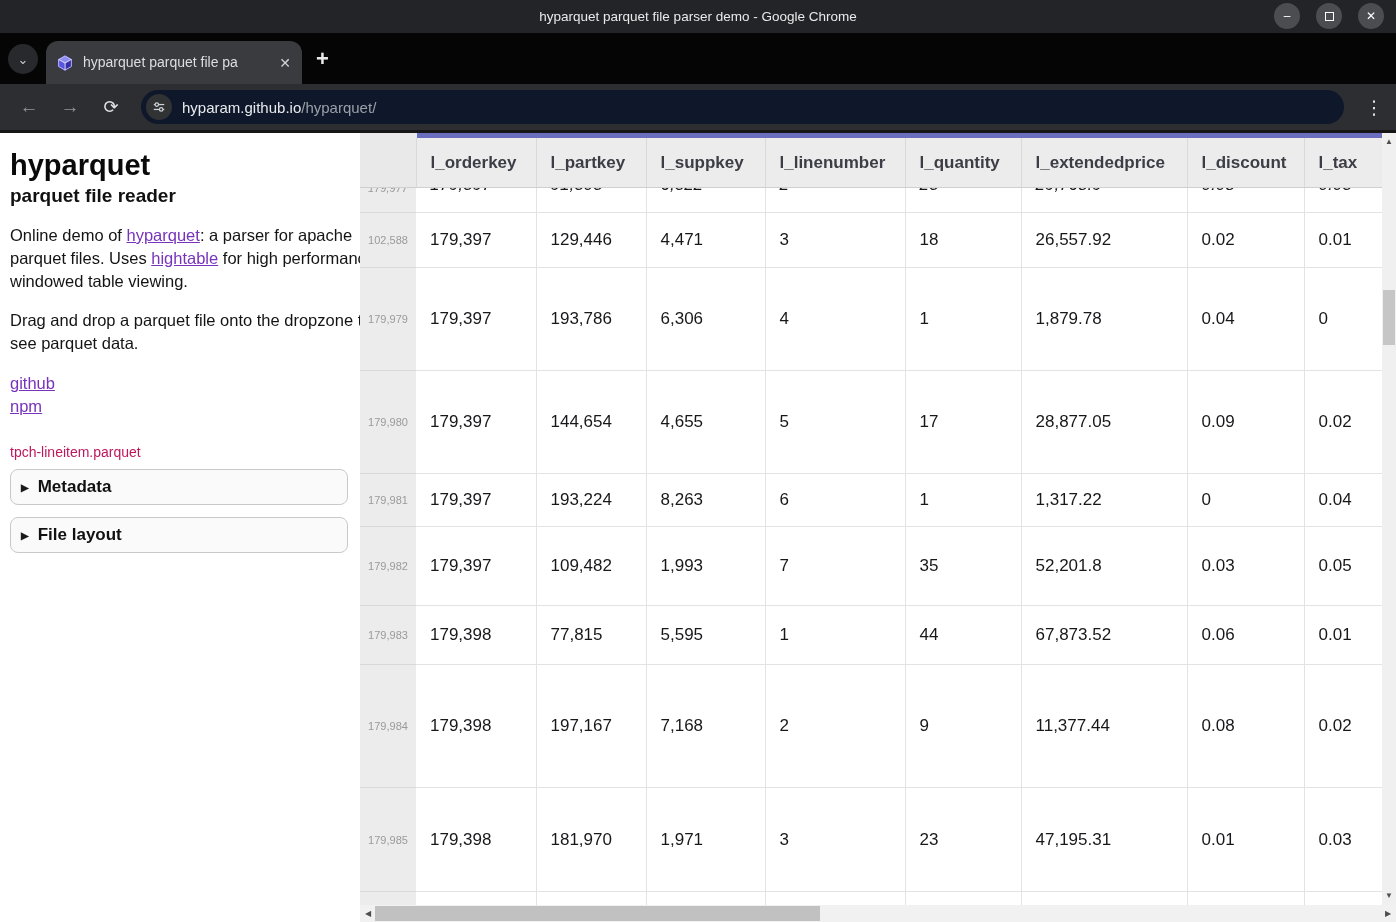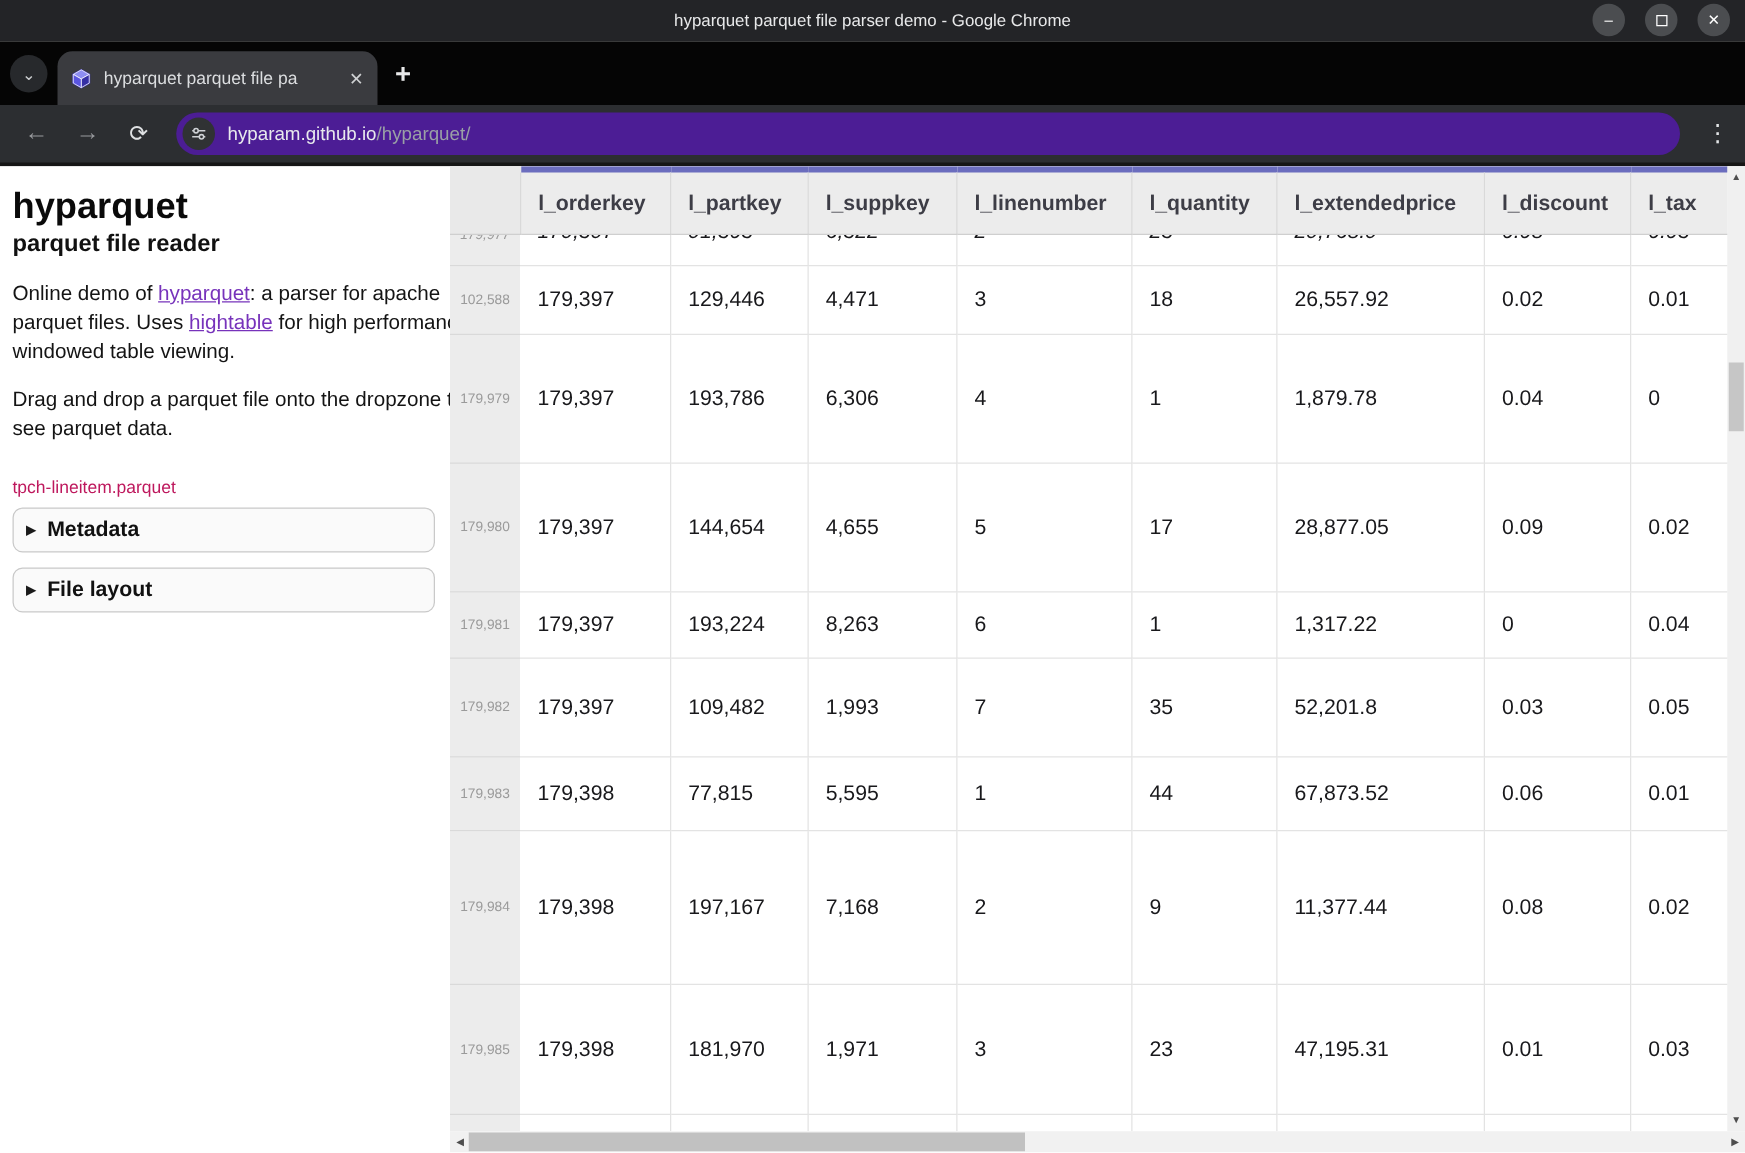--- a/index.html
+++ b/index.html
@@ -30,21 +30,21 @@
     text-align:center; }
   .newtab-btn { color:#e8e9ea; font-size:22px; font-weight:bold; margin:0 0 14px 14px;
     line-height:1; }
 
   .toolbar { height:49px; background:#2c2e31; display:flex; align-items:center;
     border-bottom:3px solid #161616; padding:0 10px 0 12px; }
   .nav-btn { width:34px; height:34px; display:flex; align-items:center;
     justify-content:center; font-size:19px; margin-right:7px; }
   .nav-back, .nav-fwd { color:#96989b; }
   .nav-reload { color:#dfe1e3; font-size:18px; }
-  .urlbar { flex:1; height:34px; background:#4c1d95; border-radius:17px;
+  .urlbar { flex:1; height:34px; background:#0f172a; border-radius:17px;
     display:flex; align-items:center; padding:0 14px 0 5px; margin:0 18px 0 6px; }
   .site-info { width:26px; height:26px; border-radius:50%; background:#303234;
     display:flex; align-items:center; justify-content:center; margin-right:10px; }
   .url-host { color:#e8eaed; font-size:15px; }
   .url-path { color:#9aa0a6; font-size:15px; }
   .menu-btn { color:#e3e5e7; font-size:19px; width:24px; text-align:center; }
 
   
   .page { position:relative; width:1396px; height:789px; background:#fff;
     color:#111; }
@@ -167,20 +167,24 @@
   <div class="menu-btn"><span>⋮</span></div>
 </div>
 
 <div class="page">
 
   <aside class="sidebar">
     <h1>hyparquet</h1>
     <h2>parquet file reader</h2>
     <p><span>Online demo of </span><a>hyparquet</a><span>: a parser for apache parquet files. Uses </span><a>hightable</a><span> for high performance windowed table viewing.</span></p>
     <p>Drag and drop a parquet file onto the dropzone to see parquet data.</p>
+    <div class="side-links">
+      <a>github</a><br>
+      <a>npm</a>
+    </div>
     <div class="filename">tpch-lineitem.parquet</div>
     <div class="fold-box">
       <span class="caret">▶</span>
       <span>Metadata</span>
     </div>
     <div class="fold-box">
       <span class="caret">▶</span>
       <span>File layout</span>
     </div>
   </aside>

